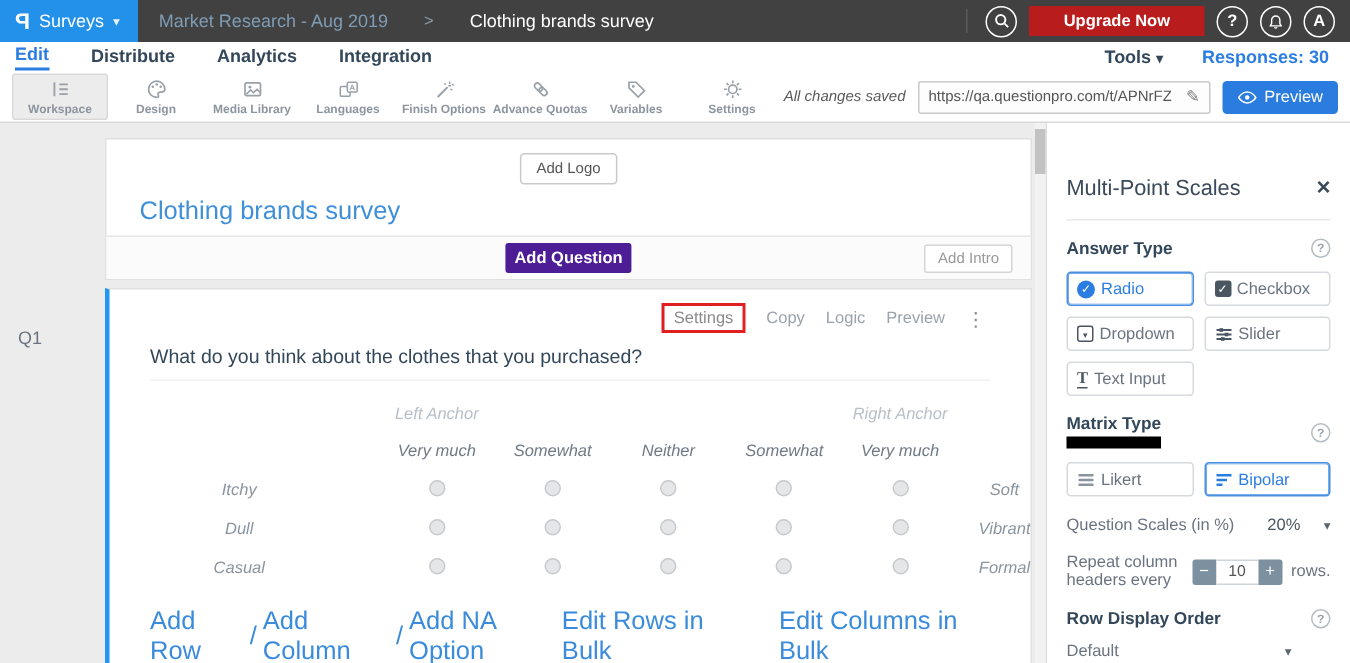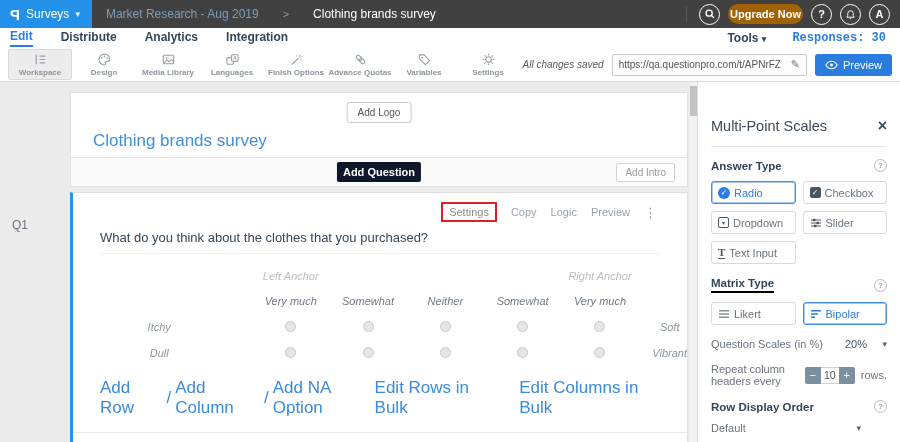--- a/index.html
+++ b/index.html
@@ -12,30 +12,30 @@
   .logo-glyph { font-weight:bold; font-size:15px; color:#fff; transform:scaleX(-1); display:inline-block; }
   .brand-label { font-size:12px; color:#fff; }
   .brand .caret { font-size:9px; color:#eaf4ff; }
   .breadcrumb { display:flex; align-items:center; gap:24px; margin-left:14px; font-size:12px; }
   .crumb-1 { color:#7f9cb5; text-decoration:none; }
   .crumb-sep { color:#8a9aa8; font-size:11px; }
   .crumb-2 { color:#ffffff; }
   .topbar-right { margin-left:auto; display:flex; align-items:center; gap:8px; padding-right:10px; }
   .top-sep { width:1px; height:16px; background:#5a5a5a; margin-right:4px; }
   .circle-btn { width:21px; height:21px; border:1.5px solid #fff; border-radius:50%; display:flex; align-items:center; justify-content:center; color:#fff; font-size:11px; font-weight:bold; background:transparent; cursor:pointer; }
-  .upgrade { background:#a16207; color:#fff; border:none; border-radius:10px; font-size:11px; font-weight:bold; padding:4px 2px; cursor:pointer; }
+  .upgrade { background:#b91c1c; color:#fff; border:none; border-radius:0; font-size:11px; font-weight:bold; padding:4px 23px; cursor:pointer; }
 
   
   .menubar { height:20px; background:#fff; display:flex; align-items:center; padding:0 10px; }
   .menu-item { font-size:12px; font-weight:bold; color:#33475b; margin-right:28px; text-decoration:none; padding-bottom:2px; }
   .menu-item.active { color:#2b7de1; border-bottom:2px solid #2b7de1; }
   .menubar-right { margin-left:auto; display:flex; align-items:center; gap:26px; padding-right:4px; }
   .tools { font-size:12px; font-weight:bold; color:#33475b; }
   .tools .caret { font-size:9px; }
-  .responses { font-size:12px; font-weight:bold; color:#2b7de1;font-family:Liberation Mono, monospace; }
+  .responses { font-size:12px; font-weight:bold; color:#2b7de1; }
 
   
   .toolbar { height:34px; background:#fff; border-bottom:1px solid #d9d9d9; display:flex; align-items:center; padding:0 8px; }
   .tool { width:64px; display:flex; flex-direction:column; align-items:center; justify-content:center; gap:1px; padding:2px 0; cursor:pointer; border:1px solid transparent; border-radius:2px;font-weight:bold; }
   .tool.active { background:#ececec; border-color:#d9d9d9; }
   .tool svg { display:block; }
   .tool-label { font-size:8px; color:#8d959e; white-space:nowrap; }
   .toolbar-right { margin-left:auto; display:flex; align-items:center; gap:8px; }
   .saved { font-size:10px; font-style:italic; color:#5a5a5a; }
   .url-wrap { display:flex; align-items:center; border:1px solid #c9c9c9; border-radius:2px; background:#fdfdfd; height:22px; }
@@ -48,21 +48,21 @@
   .main { width:697px; position:relative; background:#ececec; }
   .qnum { position:absolute; left:12px; top:136px; font-size:12px; color:#6a7380; }
   .scrollbar { position:absolute; right:0; top:0; bottom:0; width:7px; background:#f2f2f2; }
   .scrollbar .thumb { width:7px; height:30px; background:#c2c2c2; margin-top:4px; }
 
   .survey-card { position:absolute; left:70px; top:10px; width:618px; background:#fff; border:1px solid #e0e0e0; }
   .card-top { height:64px; position:relative; }
   .add-logo { position:absolute; left:50%; top:9px; transform:translateX(-50%); background:#fff; border:1px solid #c9c9c9; border-radius:3px; font-size:10px; color:#555; padding:4px 10px; cursor:pointer; }
   .survey-title { position:absolute; left:22px; top:38px; font-size:17px; color:#4090d9; font-weight:normal; }
   .card-bottom { height:29px; border-top:1px solid #e5e5e5; background:#fbfbfb; position:relative; }
-  .add-question { position:absolute; left:50%; top:4px; transform:translateX(-50%); background:#0f172a; color:#fff; border:none; border-radius:2px; font-size:11px; font-weight:bold; padding:4px 6px; cursor:pointer; }
+  .add-question { position:absolute; left:50%; top:4px; transform:translateX(-50%); background:#4c1d95; color:#fff; border:none; border-radius:2px; font-size:11px; font-weight:bold; padding:4px 6px; cursor:pointer; }
   .add-intro { position:absolute; right:12px; top:5px; background:#fff; border:1px solid #d5d5d5; border-radius:2px; font-size:10px; color:#999; padding:3px 8px; cursor:pointer; }
 
   .q-block { position:absolute; left:70px; top:110px; width:618px; height:250px; background:#fff; border-left:3px solid #2196f3; border-top:1px solid #e0e0e0; border-right:1px solid #e0e0e0; overflow:hidden; }
   .q-actions { display:flex; align-items:center; justify-content:flex-end; gap:14px; padding:9px 30px 0 0; }
   .q-action { font-size:11px; color:#9aa2ab; text-decoration:none; }
   .q-action.boxed { border:2px solid #e02020; padding:2px 6px; color:#8a8a8a; }
   .q-dots { font-size:13px; color:#8a8a8a; cursor:pointer; letter-spacing:0; }
   .q-text { margin:8px 27px 0 27px; font-size:13px; color:#33475b; border-bottom:1px solid #f0f0f0; padding-bottom:8px; }
 
   table.matrix { border-collapse:collapse; margin:10px 0 0 27px; }
@@ -84,37 +84,37 @@
   .trash { margin-left:auto; cursor:pointer; }
 
   
   .panel { width:203px; background:#fff; border-left:1px solid #ddd; padding:36px 13px 0 13px; }
   .panel-header { display:flex; align-items:center; justify-content:space-between; }
   .panel-title { font-size:14.5px; color:#3a4a5a; font-weight:normal; }
   .panel-close { font-size:16px; font-weight:bold; color:#3a4a5a; cursor:pointer; line-height:1; }
   .panel-hr { border:none; border-top:1px solid #e8e8e8; margin:12px 0; }
   .sec-head { display:flex; align-items:center; justify-content:space-between; margin-bottom:9px; }
   .sec-label { font-size:11.5px; font-weight:bold; color:#33475b; }
-  .sec-label.red-underline { border-bottom:2px solid #000000; padding-bottom:2px; }
+  .sec-label.red-underline { border-bottom:8px solid #000000; padding-bottom:2px; }
   .help { width:13px; height:13px; border-radius:50%; border:1px solid #b4bcc3; color:#98a0a8; font-size:8px; font-weight:bold; display:flex; align-items:center; justify-content:center; cursor:pointer; }
   .opt-grid { display:grid; grid-template-columns:1fr 1fr; gap:7px; margin-bottom:13px; }
   .opt-btn { height:23px; border:1px solid #d5d9dd; border-radius:3px; background:#fff; display:flex; align-items:center; gap:4px; padding-left:6px; font-size:11px; color:#6a7380; cursor:pointer; font-family:"Liberation Sans", sans-serif; }
   .opt-btn.selected { border:1px solid #4a90e2; color:#2b7de1; box-shadow:0 0 0 0.5px #4a90e2 inset; }
   .ic-radio { width:12px; height:12px; border-radius:50%; background:#2b7de1; color:#fff; font-size:8px; display:flex; align-items:center; justify-content:center; }
   .ic-check { width:11px; height:11px; border-radius:2px; background:#4a5562; color:#fff; font-size:8px; display:flex; align-items:center; justify-content:center; }
   .ic-drop { width:11px; height:11px; border:1.5px solid #4a5562; border-radius:2px; color:#4a5562; font-size:6px; display:flex; align-items:center; justify-content:center; }
   .ic-text { font-size:11px; font-weight:bold; color:#4a5562; font-family:"Liberation Serif", serif; border-bottom:1px solid #4a5562; line-height:1; }
   .field-row { display:flex; align-items:center; font-size:11px; color:#6a7380; margin-bottom:13px; }
   .fw-value { margin-left:22px; color:#4a5560; }
   .row-caret { margin-left:auto; font-size:9px; color:#5b6670; cursor:pointer; }
   .stepper { display:flex; align-items:center; gap:0; margin-left:8px; margin-right:6px; }
   .step-btn { width:16px; height:17px; background:#7d90a0; color:#fff; border:none; font-size:11px; line-height:1; cursor:pointer; display:flex; align-items:center; justify-content:center; }
   .step-btn.minus { border-radius:2px 0 0 2px; }
   .step-btn.plus { border-radius:0 2px 2px 0; }
-  .step-value { width:18px; height:17px; border-top:1px solid #cfd4d9; border-bottom:1px solid #cfd4d9; background:#fff; font-size:10.5px; color:#555; display:flex; align-items:center; justify-content:center; }
+  .step-value { width:28px; height:17px; border-top:1px solid #cfd4d9; border-bottom:1px solid #cfd4d9; background:#fff; font-size:10.5px; color:#555; display:flex; align-items:center; justify-content:center; }
   .select-row { display:flex; align-items:center; width:150px; font-size:11px; color:#6a7380; margin:4px 0 14px 0; cursor:pointer; }
 </style>
 </head>
 <body>
 
 <header class="topbar">
   <div class="brand">
     <span class="logo-glyph">P</span>
     <span class="brand-label">Surveys</span>
     <span class="caret">▾</span>
@@ -289,20 +289,29 @@
         </tr>
         <tr class="data-row">
           <td class="row-label">Dull</td>
           <td class="opt"><span class="radio"></span></td>
           <td class="opt"><span class="radio"></span></td>
           <td class="opt"><span class="radio"></span></td>
           <td class="opt"><span class="radio"></span></td>
           <td class="opt"><span class="radio"></span></td>
           <td class="right-label">Vibrant</td>
         </tr>
+        <tr class="data-row">
+          <td class="row-label">Casual</td>
+          <td class="opt"><span class="radio"></span></td>
+          <td class="opt"><span class="radio"></span></td>
+          <td class="opt"><span class="radio"></span></td>
+          <td class="opt"><span class="radio"></span></td>
+          <td class="opt"><span class="radio"></span></td>
+          <td class="right-label">Formal</td>
+        </tr>
       </tbody>
         </table>
 
       <div class="q-links">
         <a href="#" class="blue-link">Add Row</a>
         <span class="link-sep">/</span>
         <a href="#" class="blue-link">Add Column</a>
         <span class="link-sep">/</span>
         <a href="#" class="blue-link">Add NA Option</a>
         <span class="q-links-right">

